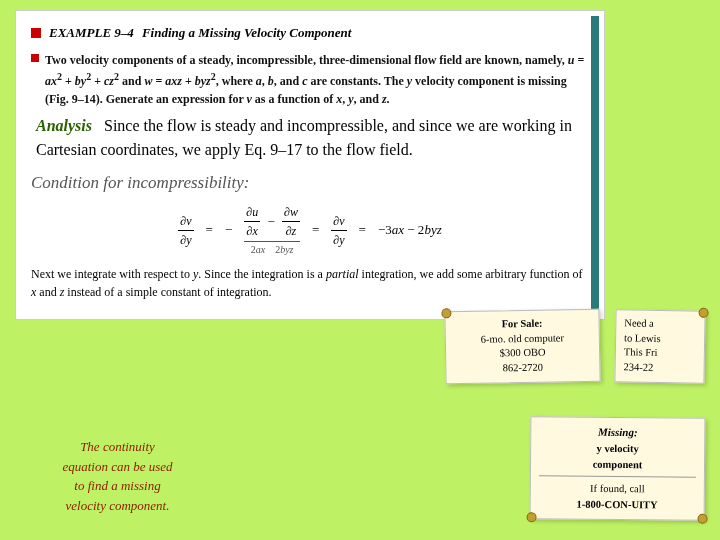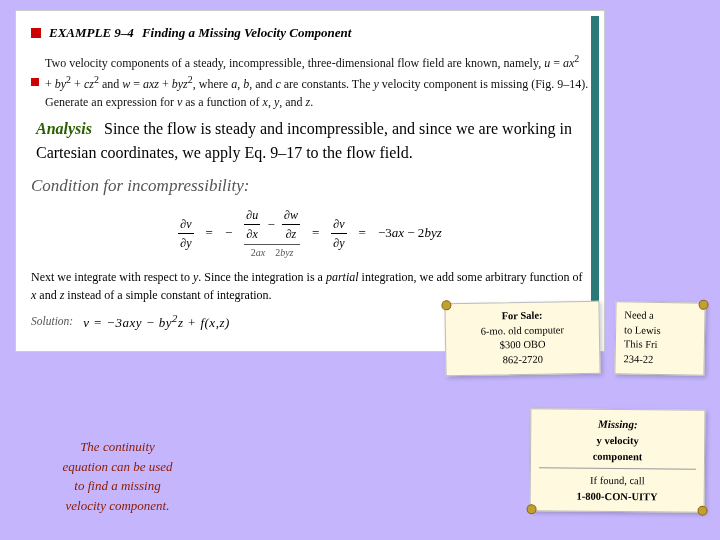--- a/index.html
+++ b/index.html
@@ -8,21 +8,21 @@
       height: 540px;
       background-color: #f5e6c8;
       font-family: 'Times New Roman', Times, serif;
       overflow: hidden;
       position: relative;
     }
 
     .main-container {
       width: 720px;
       height: 540px;
-      background-color: #c4b5fd;
+      background-color: #bef264;
       position: relative;
       padding: 10px 15px;
     }
 
     .content-box {
       background-color: #ffffff;
       border: 1px solid #ccc;
       padding: 12px 15px;
       width: 590px;
       position: relative;
@@ -46,23 +46,24 @@
 
     .example-title {
       font-size: 13px;
       font-weight: bold;
       font-style: italic;
       color: #000;
     }
 
     .bullet-item {
       display: flex;
-      align-items: center;
+      align-items: flex-start;
       gap: 6px;
       margin-bottom: 4px;
+      font-weight: bold;
     }
 
     .bullet-red {
       width: 8px;
       height: 8px;
       background-color: #cc0000;
       flex-shrink: 0;
       margin-top: 3px;
     }
 
@@ -161,21 +162,21 @@
 
     .solution-equation {
       font-size: 13px;
       font-style: italic;
       letter-spacing: 0.5px;
     }
 
     
     .clippings-area {
       position: absolute;
-      bottom: 28px;
+      bottom: 20px;
       right: 15px;
       width: 260px;
       height: 210px;
     }
 
     .clipping-top {
       position: absolute;
       top: 0;
       left: 0;
       width: 155px;
@@ -328,24 +329,20 @@
         <span class="den">∂<em>y</em></span>
       </div>
       <span>=</span>
       <span>−3<em>ax</em> − 2<em>byz</em></span>
     </div>
 
     <div class="partial-int-text">
       Next we integrate with respect to <em>y</em>. Since the integration is a <em>partial</em> integration, we add some arbitrary function of <em>x</em> and <em>z</em> instead of a simple constant of integration.
     </div>
 
-    <div class="solution-row">
-      <span class="solution-label">Solution:</span>
-      <span class="solution-equation"><em>v</em> = −3<em>axy</em> − <em>by</em><sup>2</sup><em>z</em> + <em>f</em>(<em>x</em>,<em>z</em>)</span>
-    </div>
 
   </div>
 
   <div class="clippings-area">
 
     <div class="clipping-top">
       <div class="pushpin pushpin-tl"></div>
       <div class="clipping-text-center">
         <span class="clipping-bold">For Sale:</span><br>
         <span>6-mo. old computer</span><br>

